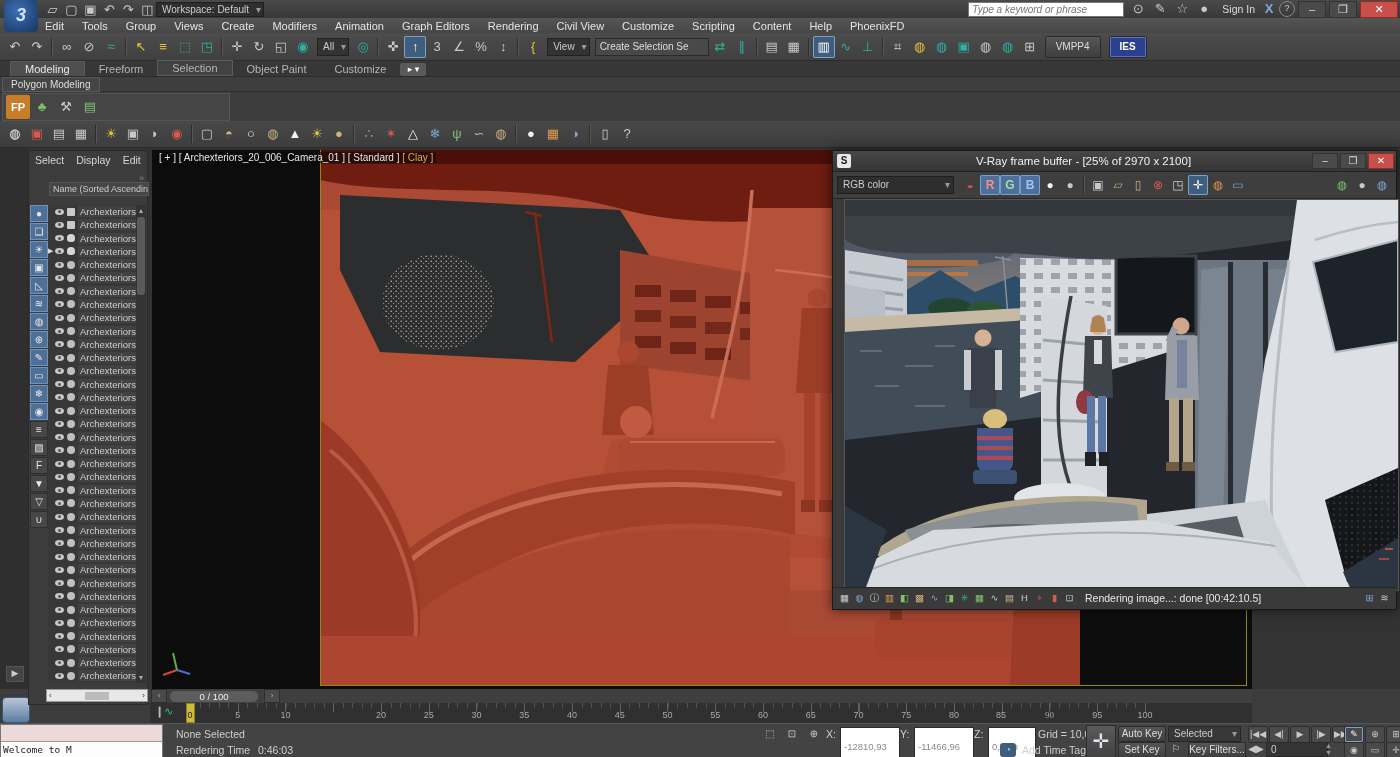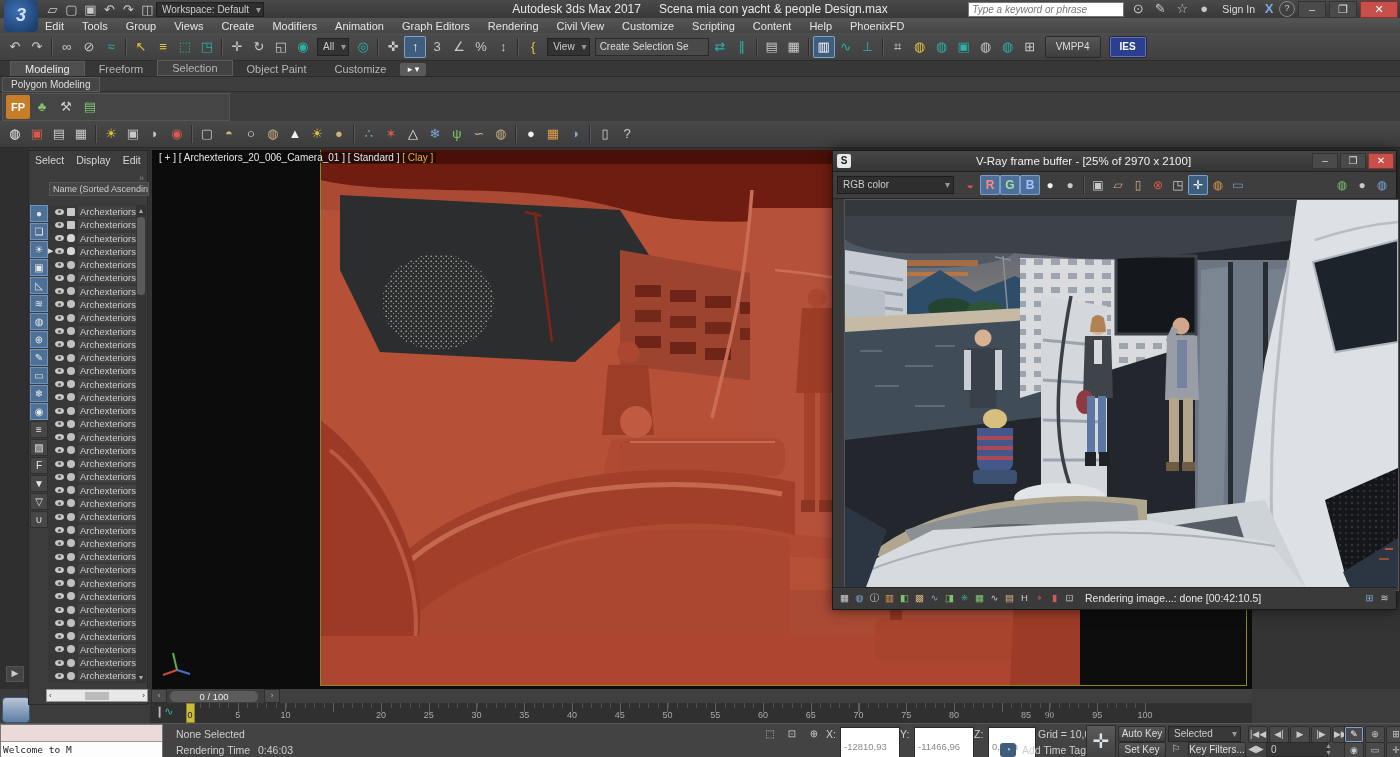--- a/index.html
+++ b/index.html
@@ -145,24 +145,20 @@
         <div class="tile">▱</div>
         <div class="tile">▢</div>
         <div class="tile">▣</div>
         <div class="tile">↶</div>
         <div class="tile">↷</div>
         <div class="tile">◫</div>
       </div>
     <div id="workspace">Workspace: Default</div>
   </div>
   <div id="logo" class="abs">3</div>
-  <div id="titles">
-    <span>Autodesk 3ds Max 2017</span>
-    <span>Scena mia con yacht &amp; people Design.max</span>
-  </div>
   <div id="tbright">
     <input id="search" placeholder="Type a keyword or phrase" style="">
     <div style="display:flex">
         <div class="tile">⊙</div>
         <div class="tile">✎</div>
         <div class="tile">☆</div>
         <div class="tile">●</div>
       </div>
     <span style="color:#ddd;font-size:10.5px;margin:0 4px;">Sign In</span>
     <span class="tile" style="width:14px;height:14px;line-height:14px;color:#7fa8d8;font-weight:bold;">X</span>
@@ -900,21 +896,21 @@
       <span class="ticklabel" style="left: 374.25px;">35</span>
       <span class="ticklabel" style="left: 422px;">40</span>
       <span class="ticklabel" style="left: 469.75px;">45</span>
       <span class="ticklabel" style="left: 517.5px;">50</span>
       <span class="ticklabel" style="left: 565.25px;">55</span>
       <span class="ticklabel" style="left: 613px;">60</span>
       <span class="ticklabel" style="left: 660.75px;">65</span>
       <span class="ticklabel" style="left: 708.5px;">70</span>
       <span class="ticklabel" style="left: 756.25px;">75</span>
       <span class="ticklabel" style="left: 804px;">80</span>
-      <span class="ticklabel" style="left: 876px;">85</span>
+      <span class="ticklabel" style="left: 851px;">85</span>
       <span class="ticklabel" style="left: 899.5px; font-family: Liberation Serif, serif;">90</span>
       <span class="ticklabel" style="left: 947.25px;">95</span>
       <span class="ticklabel" style="left: 995px;">100</span>
     </div>
   <div id="trackbtn" class="abs"><span class="bar">❙</span><span>∿</span></div>
   <div id="rulerrightpad" class="abs"></div>
 
   <div id="statusbar" class="abs">
     <div id="mxs">
       <div class="pink"></div>

